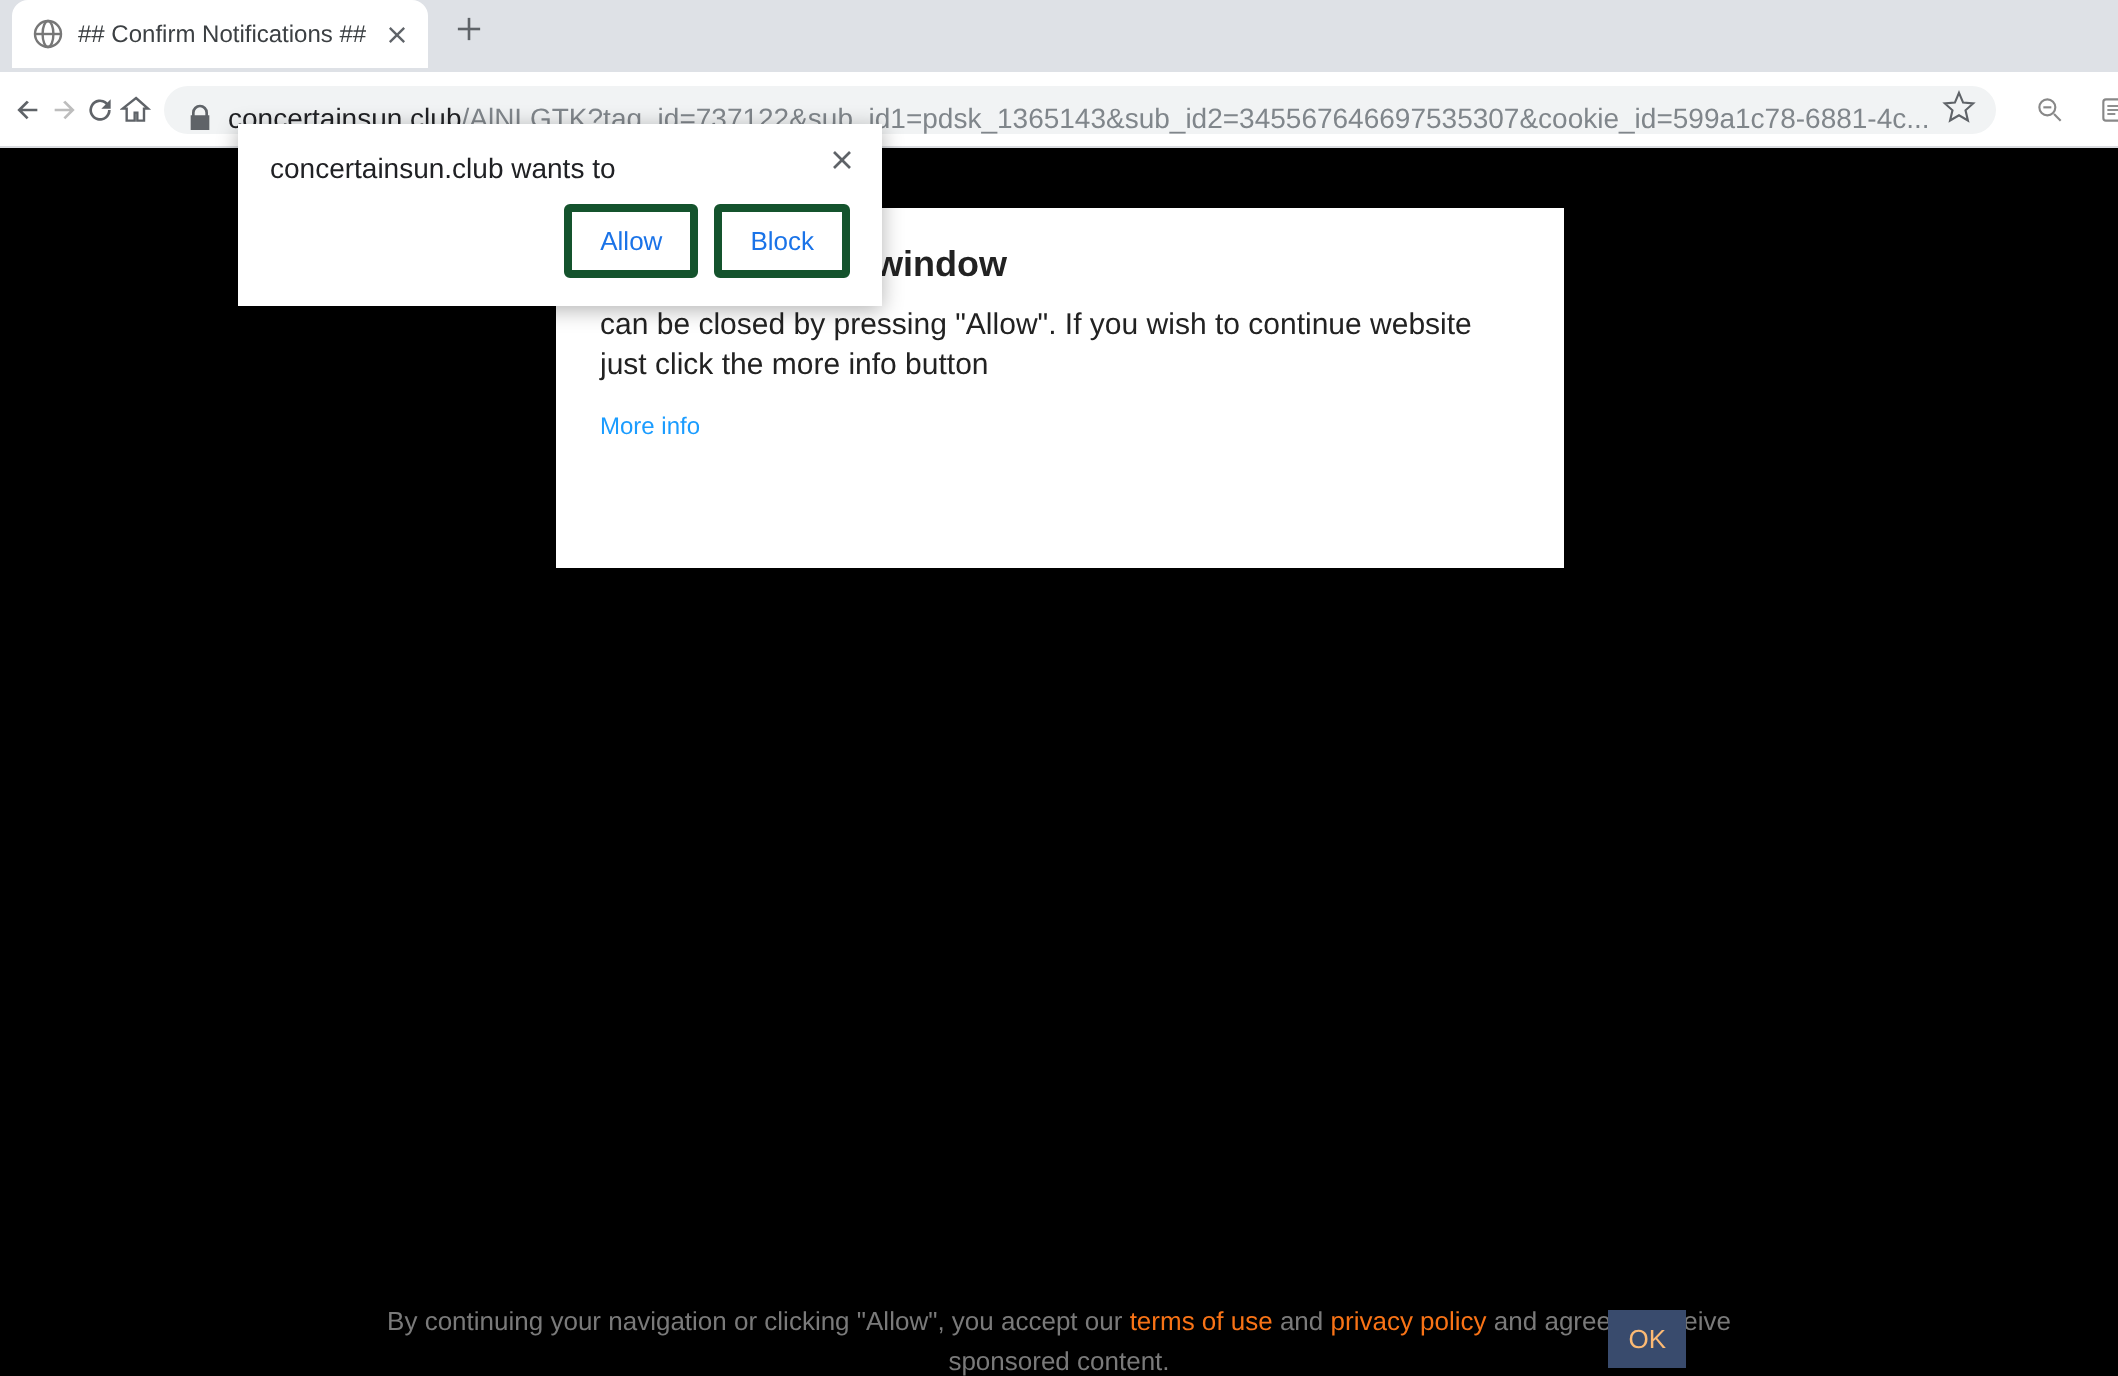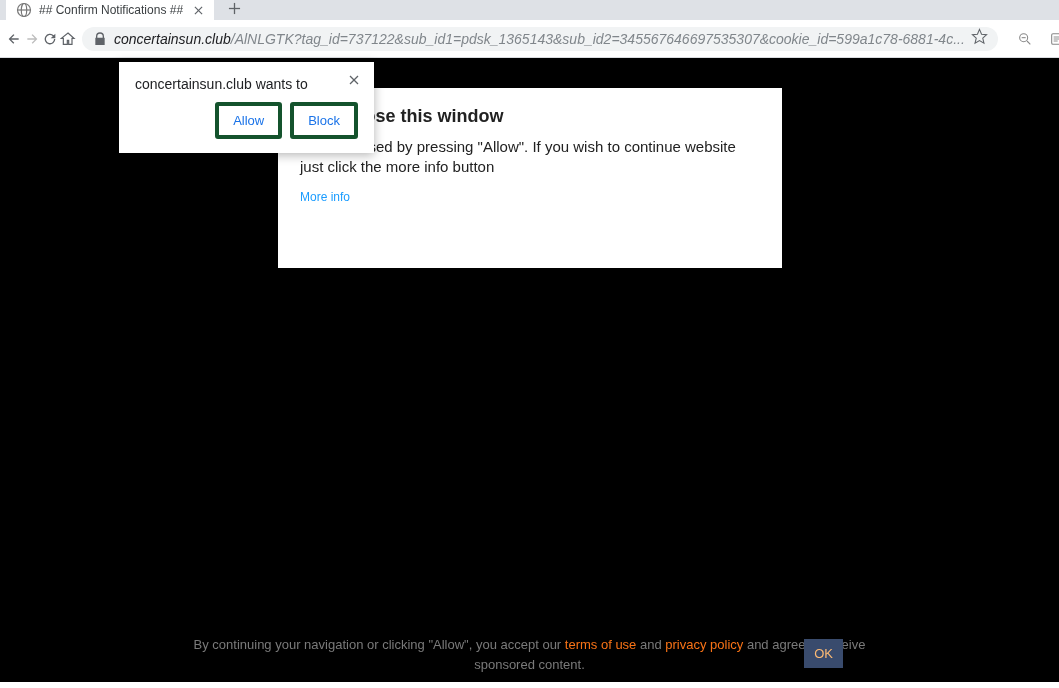--- a/index.html
+++ b/index.html
@@ -2,34 +2,34 @@
 <html><head>
 <meta charset="utf-8">
 <style>
 * { margin: 0; padding: 0; box-sizing: border-box; font-family: "Segoe UI", Arial, sans-serif; }
 body { width: 1059px; height: 688px; overflow: hidden; background: #fff; }
 .window-controls { position: absolute; top: 0; right: 0; display: flex; }
 .window-btn { width: 46px; height: 30px; display: flex; align-items: center; justify-content: center; color: #555; }
 .window-btn svg { width: 10px; height: 10px; stroke: #666; stroke-width: 1; fill: none; }
 
 
-.tab-strip { height: 20px; background: #dee1e6; display: flex; align-items: center; padding-left: 6px; position: relative; }
+.tab-strip { height: 36px; background: #dee1e6; display: flex; align-items: flex-start; padding-left: 6px; position: relative; }
 .tab { background: #fff; height: 34px; min-width: 200px; border-radius: 8px 8px 0 0; display: flex; align-items: center; padding: 0 8px 0 10px; position: relative; gap: 7px; }
 .tab-favicon { width: 16px; height: 16px; display: flex; align-items: center; justify-content: center; }
 .tab-favicon svg { width: 16px; height: 16px; }
 .tab-title { font-size: 12px; color: #3c4043; flex: 1; white-space: nowrap; overflow: hidden; text-overflow: ellipsis; }
 .tab-close { width: 16px; height: 16px; display: flex; align-items: center; justify-content: center; color: #5f6368; }
 .new-tab { width: 28px; height: 28px; display: flex; align-items: center; justify-content: center; color: #5f6368; margin-left: 6px; margin-bottom: 3px; border-radius: 50%; }
 
 
 .toolbar { height: 38px; background: #fff; display: flex; align-items: center; padding: 0 6px; gap: 2px; border-bottom: 1px solid #dadce0; }
 .tb-btn { width: 30px; height: 30px; display: flex; align-items: center; justify-content: center; color: #5f6368; border-radius: 50%; }
 .tb-btn.disabled { color: #bdbdbd; }
 .tb-btn svg { width: 16px; height: 16px; }
-.omnibox { flex: 1; height: 24px; background: #f1f3f4; border-radius: 15px; display: flex; align-items: center; padding: 0 10px; margin: 0 4px; gap: 6px; color: #5f6368; font-style: italic; }
+.omnibox { flex: 1; height: 24px; background: #f1f3f4; border-radius: 15px; display: flex; align-items: flex-end; padding: 0 10px; margin: 0 4px; gap: 6px; color: #5f6368; }
 .omnibox-lock { width: 16px; height: 16px; display: flex; align-items: center; justify-content: center; }
 .omnibox-url { font-size: 14px; flex: 1; white-space: nowrap; overflow: hidden; text-overflow: ellipsis; }
 .omnibox-url .domain { color: #202124; }
 .omnibox-url .path { color: #80868b; }
 .omnibox-star { color: #5f6368; }
 .right-icons { display: flex; align-items: center; gap: 2px; margin-left: 6px; }
 
 
 .viewport { position: relative; width: 1059px; height: 624px; background: #000; }
 
@@ -41,21 +41,21 @@
 
 
 .big-text { position: absolute; top: 310px; left: 0; right: 0; text-align: center; font-size: 39px; font-weight: 700; color: #585858; padding: 0 40px; letter-spacing: 0.5px; }
 
 
 .footer { position: absolute; bottom: 8px; left: 0; right: 0; text-align: center; color: #7a7a7a; font-size: 13px; padding: 0 180px; line-height: 1.5; }
 .footer a { color: #f97316; text-decoration: none; }
 .ok-btn { position: absolute; right: 216px; bottom: 14px; background: #394b6d; color: #fdba74; border: none; padding: 7px 10px; font-size: 13px; }
 
 
-.perm-popup { position: absolute; left: 119px; top: 62px; width: 255px; background: #fff; box-shadow: 0 2px 10px rgba(0,0,0,0.3); padding: 14px 16px 14px 16px; z-index: 100; }
+.perm-popup { position: absolute; left: 119px; top: 62px; width: 322px; background: #fff; box-shadow: 0 2px 10px rgba(0,0,0,0.3); padding: 14px 16px 14px 16px; z-index: 100; }
 .perm-title { font-size: 14px; color: #202124; margin-bottom: 10px; }
 .perm-row { display: flex; align-items: center; gap: 14px; color: #5f6368; font-size: 13px; margin-bottom: 16px; }
 .perm-row svg { width: 16px; height: 16px; fill: #5f6368; }
 .perm-close { position: absolute; top: 8px; right: 10px; color: #5f6368; font-size: 16px; width: 20px; height: 20px; display: flex; align-items: center; justify-content: center; }
 .perm-actions { display: flex; justify-content: flex-end; gap: 8px; }
 .perm-btn { border: 4px solid #14532d; background: #fff; color: #1a73e8; font-size: 13px; padding: 7px 14px; border-radius: 3px; }
 </style>
 </head>
 <body>
 

